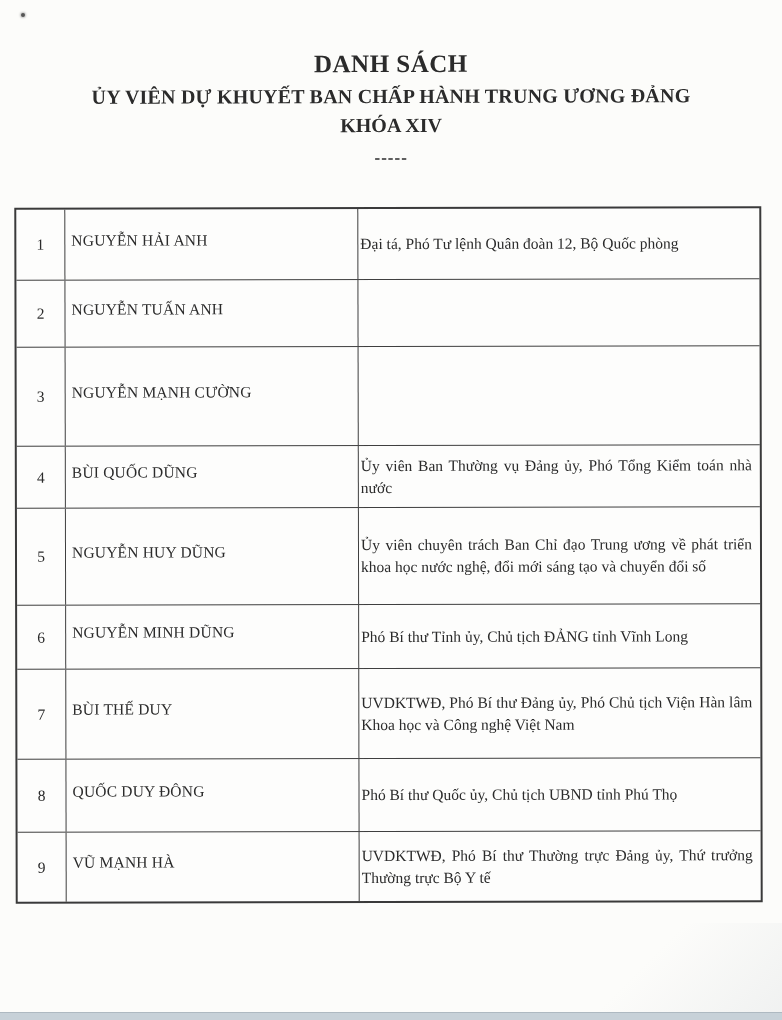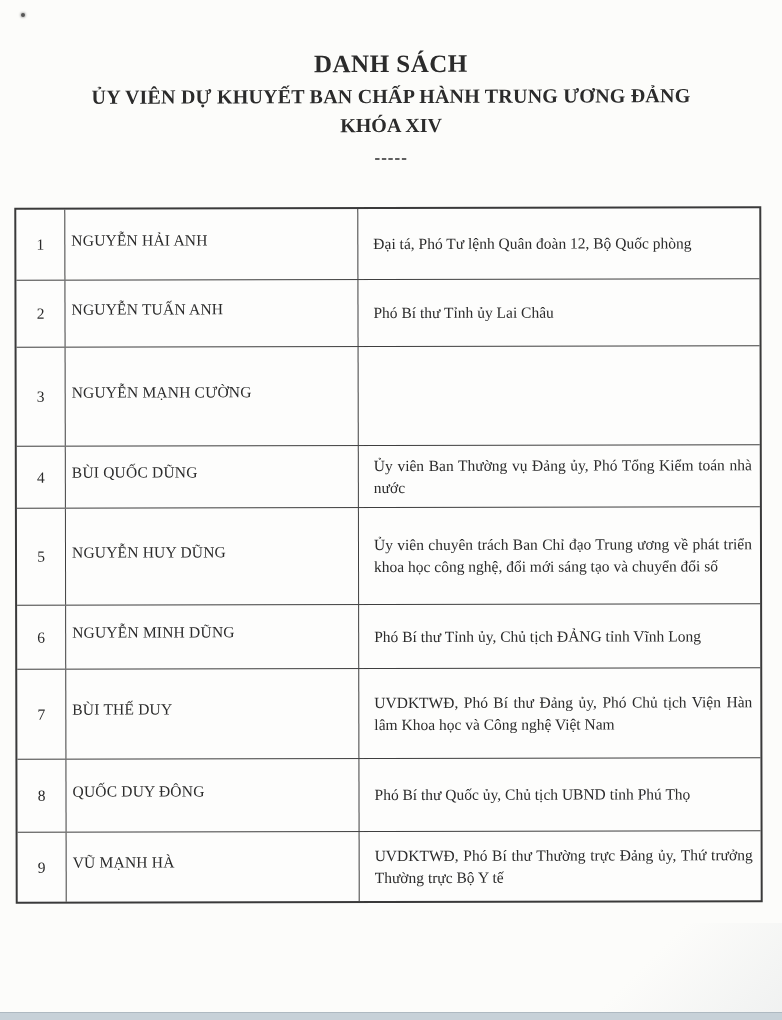--- a/index.html
+++ b/index.html
@@ -88,21 +88,21 @@
     justify-content: center;
     padding: 2px;
   }
   .cell.name {
     border-left: 1.5px solid #3f3f3f;
     border-right: 1.5px solid #3f3f3f;
     padding: 4px 6px 13px 6px;
     letter-spacing: 0.2px;
   }
   .cell.pos {
-    padding: 5px 8px 5px 15px;
+    padding: 5px 8px 5px 2px;
     justify-content: center;
   }
   .cell.pos .pos-text {
     width: 100%;
     text-align: justify;
   }
   .bottom-bar {
     position: absolute;
     left: 0;
     bottom: 0;
@@ -139,43 +139,40 @@
     <div class="cell num">1</div>
     <div class="cell name">NGUYỄN HẢI ANH</div>
     <div class="cell pos">
         <div class="pos-text">Đại tá, Phó Tư lệnh Quân đoàn 12, Bộ Quốc phòng</div>
       </div>
   </div>
 
   <div class="trow" style="height:67px">
     <div class="cell num">2</div>
     <div class="cell name">NGUYỄN TUẤN ANH</div>
-    <div class="cell pos">
-        <div class="pos-text">Phó Bí thư Tỉnh ủy Lai Châu</div>
-      </div>
   </div>
 
   <div class="trow" style="height:99px">
     <div class="cell num">3</div>
     <div class="cell name">NGUYỄN MẠNH CƯỜNG</div>
   </div>
 
   <div class="trow" style="height:62px">
     <div class="cell num">4</div>
     <div class="cell name">BÙI QUỐC DŨNG</div>
     <div class="cell pos">
         <div class="pos-text">Ủy viên Ban Thường vụ Đảng ủy, Phó Tổng Kiểm toán nhà nước</div>
       </div>
   </div>
 
   <div class="trow" style="height:97px">
     <div class="cell num">5</div>
     <div class="cell name">NGUYỄN HUY DŨNG</div>
     <div class="cell pos">
-        <div class="pos-text">Ủy viên chuyên trách Ban Chỉ đạo Trung ương về phát triển khoa học công nghệ, đổi mới sáng tạo và chuyển đổi số</div>
+        <div class="pos-text">Ủy viên chuyên trách Ban Chỉ đạo Trung ương về phát triển khoa học nước nghệ, đổi mới sáng tạo và chuyển đổi số</div>
       </div>
   </div>
 
   <div class="trow" style="height:64px">
     <div class="cell num">6</div>
     <div class="cell name">NGUYỄN MINH DŨNG</div>
     <div class="cell pos">
         <div class="pos-text">Phó Bí thư Tỉnh ủy, Chủ tịch ĐẢNG tỉnh Vĩnh Long</div>
       </div>
   </div>

